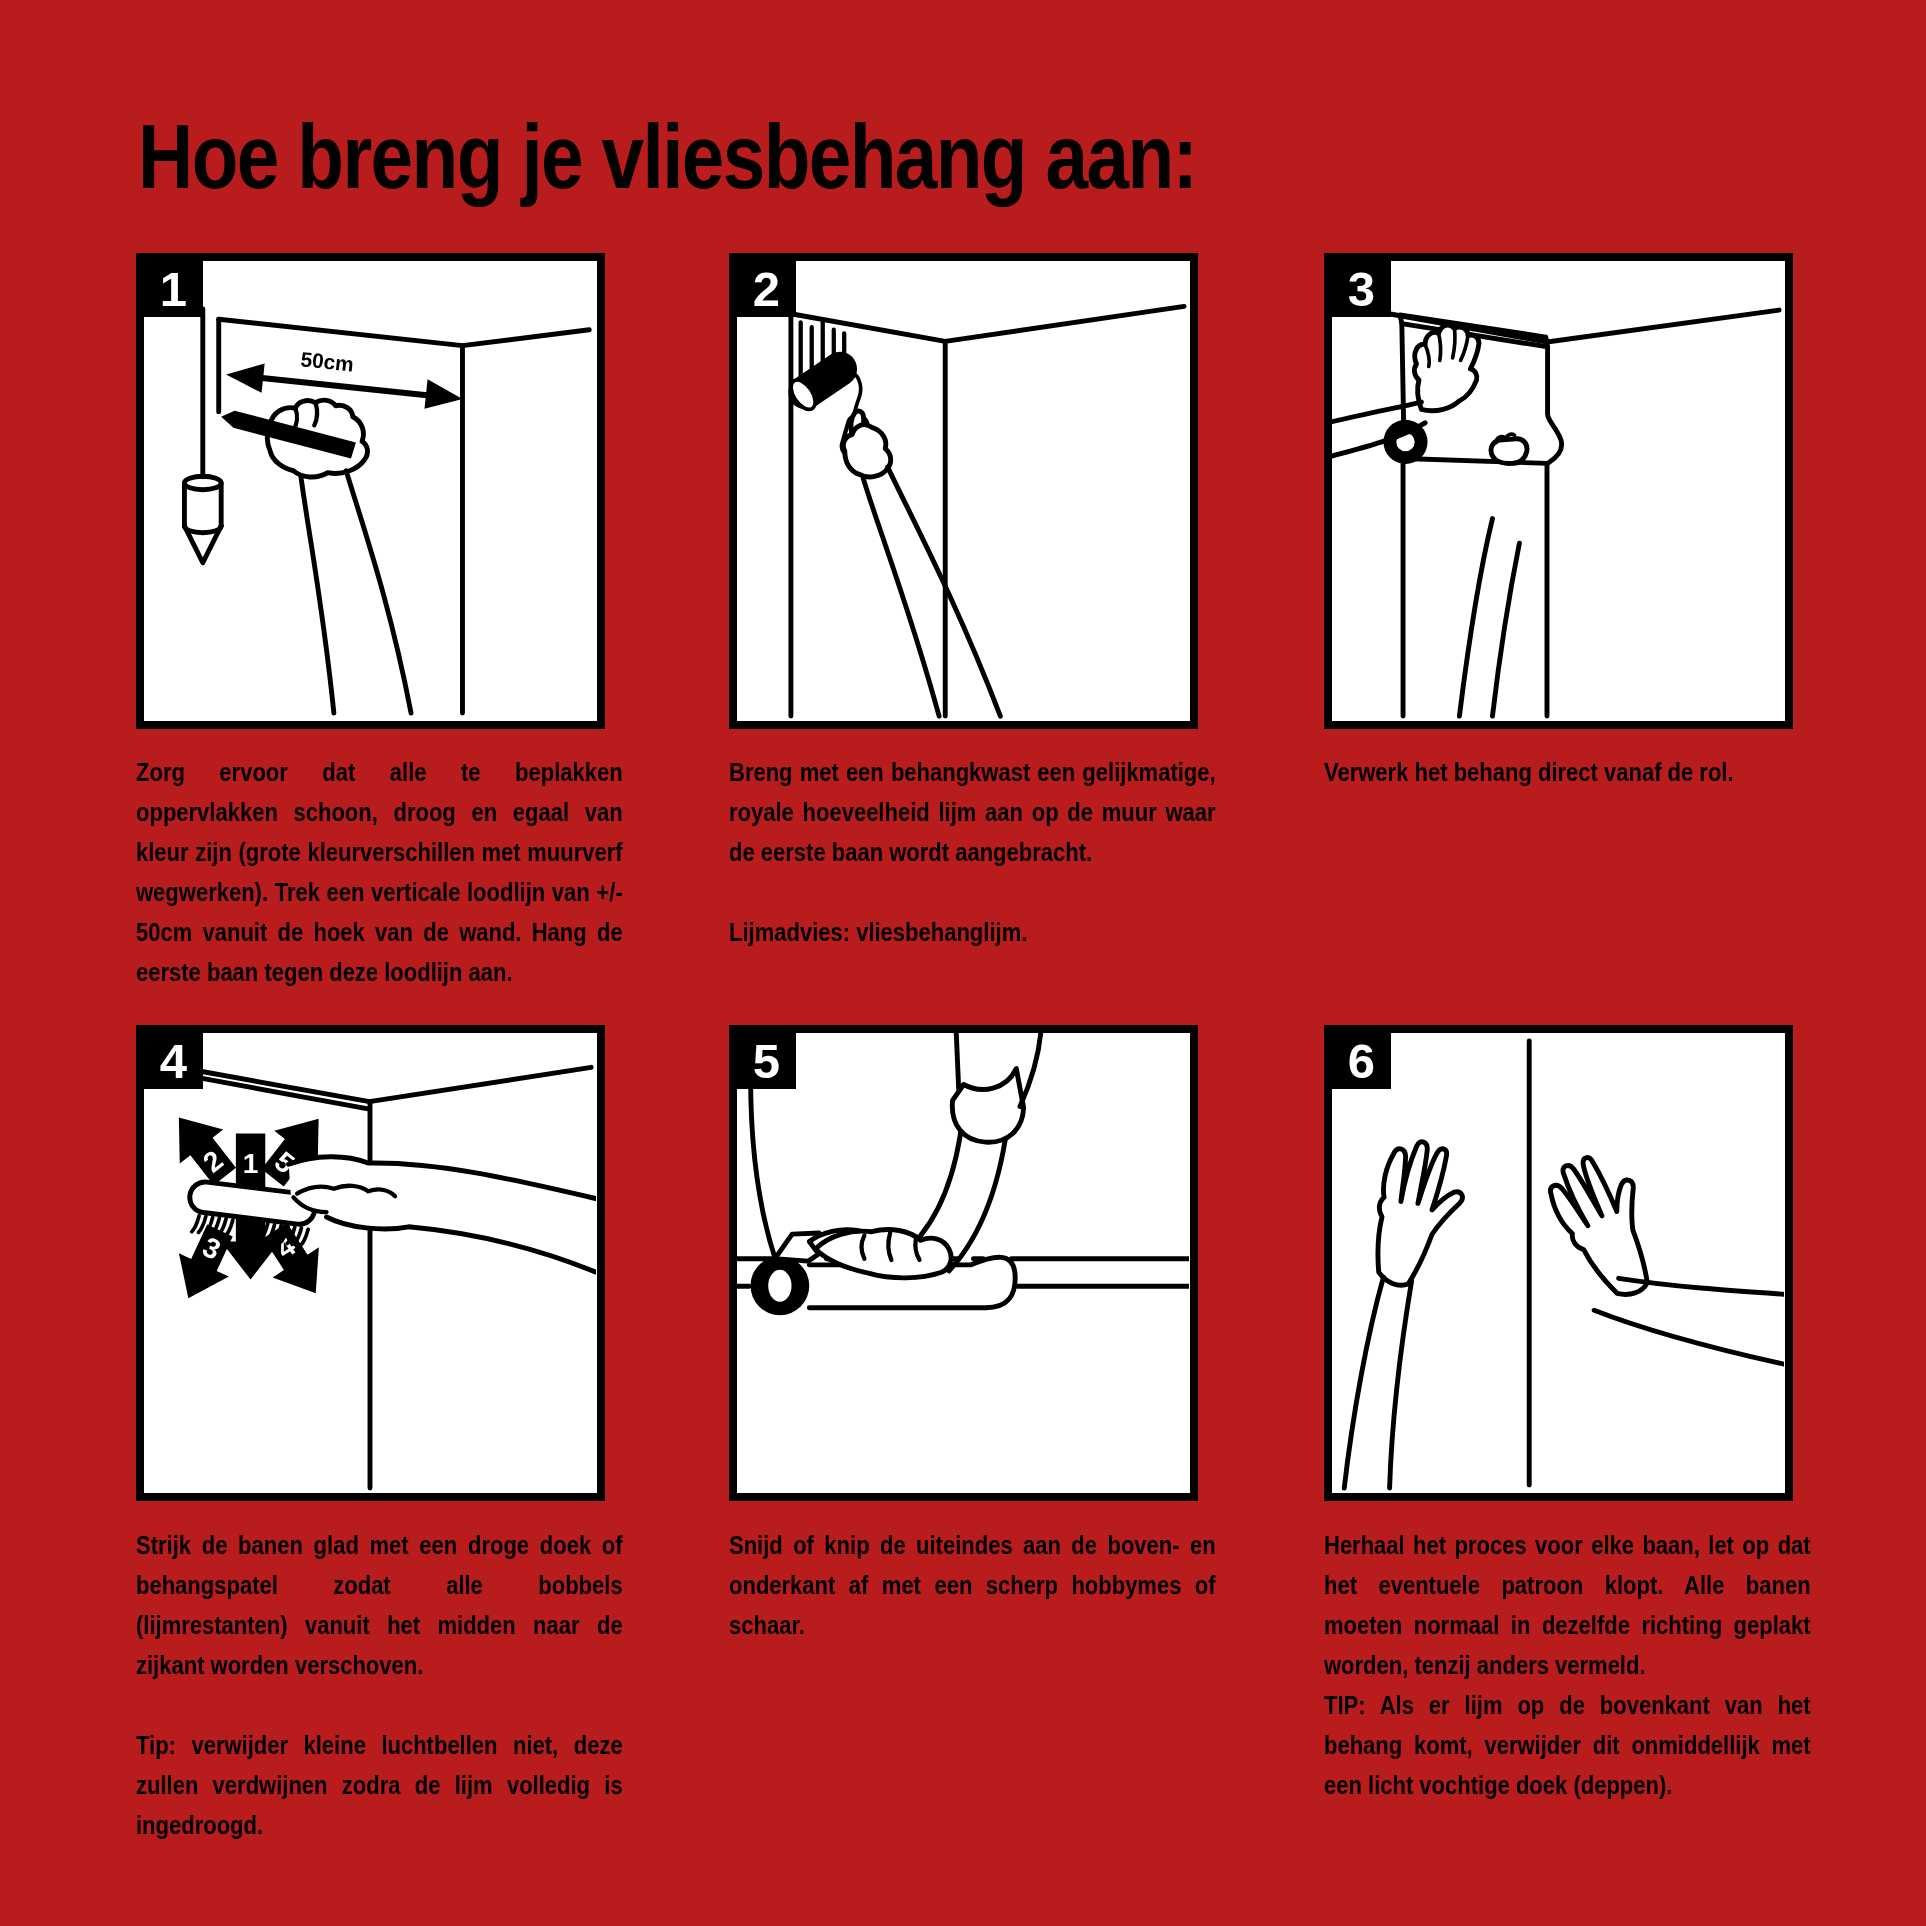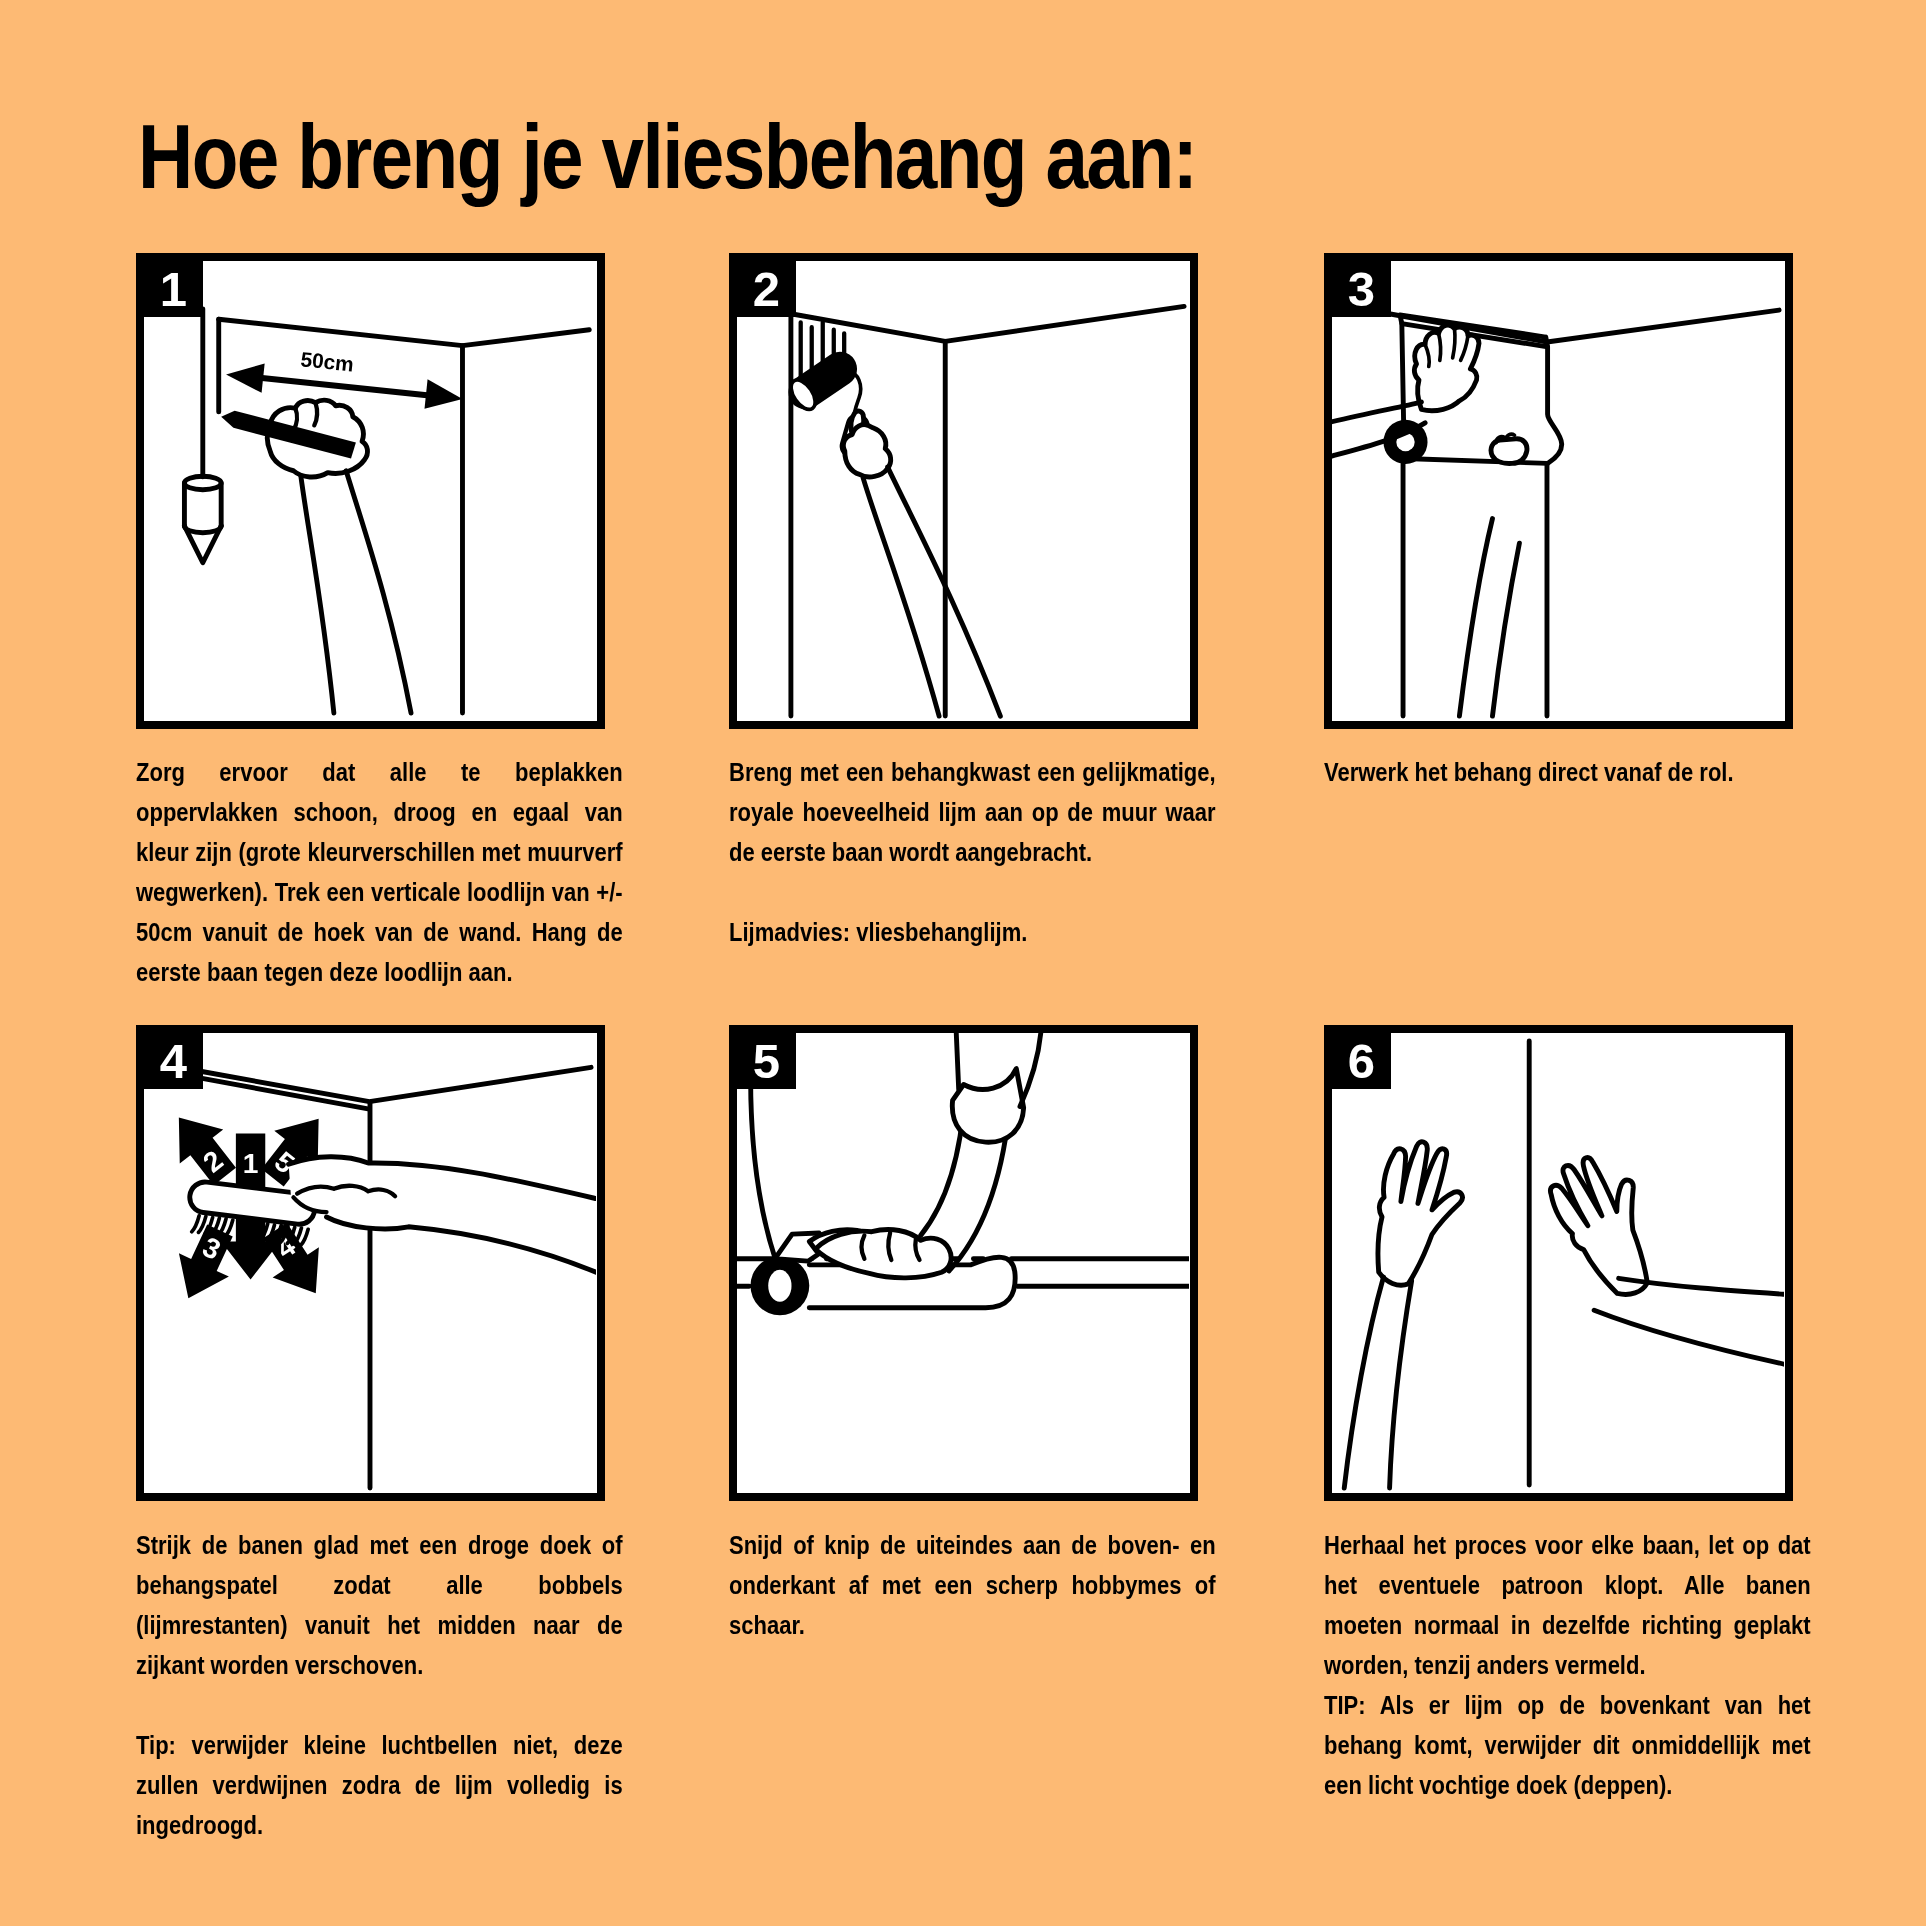--- a/index.html
+++ b/index.html
@@ -1,17 +1,17 @@
 <!DOCTYPE html>
 <html style="font-size:10.3px"><head>
 <meta charset="utf-8">
 <style>
   html,body{margin:0;padding:0;background:#fff;}
   .page{
-    position:relative;width:1926px;height:1926px;background:#fdba74;
+    position:relative;width:1926px;height:1926px;background:#b91c1c;
     font-family:"Liberation Sans",sans-serif;color:#000;overflow:hidden;
   }
   .title{
     position:absolute;left:138px;top:106px;
     font-size:90px;font-weight:bold;letter-spacing:-1.9px;white-space:nowrap;
     transform:scaleX(0.85);transform-origin:left top;
   }
   .panel{
     position:absolute;width:469px;height:476px;border:8.3px solid #000;
     box-sizing:border-box;background:#fff;

